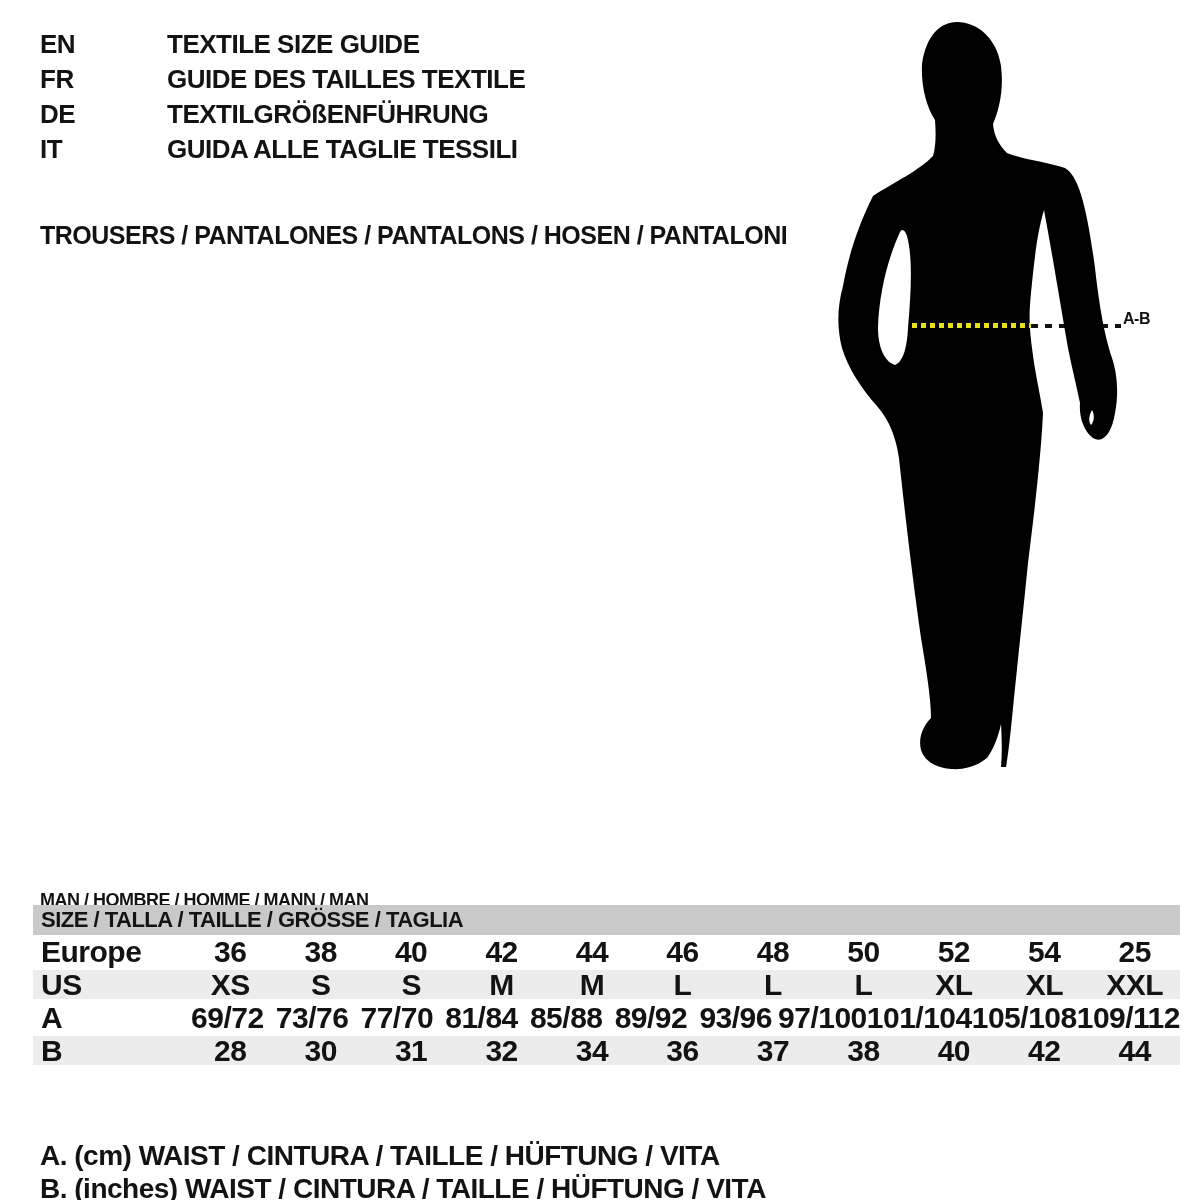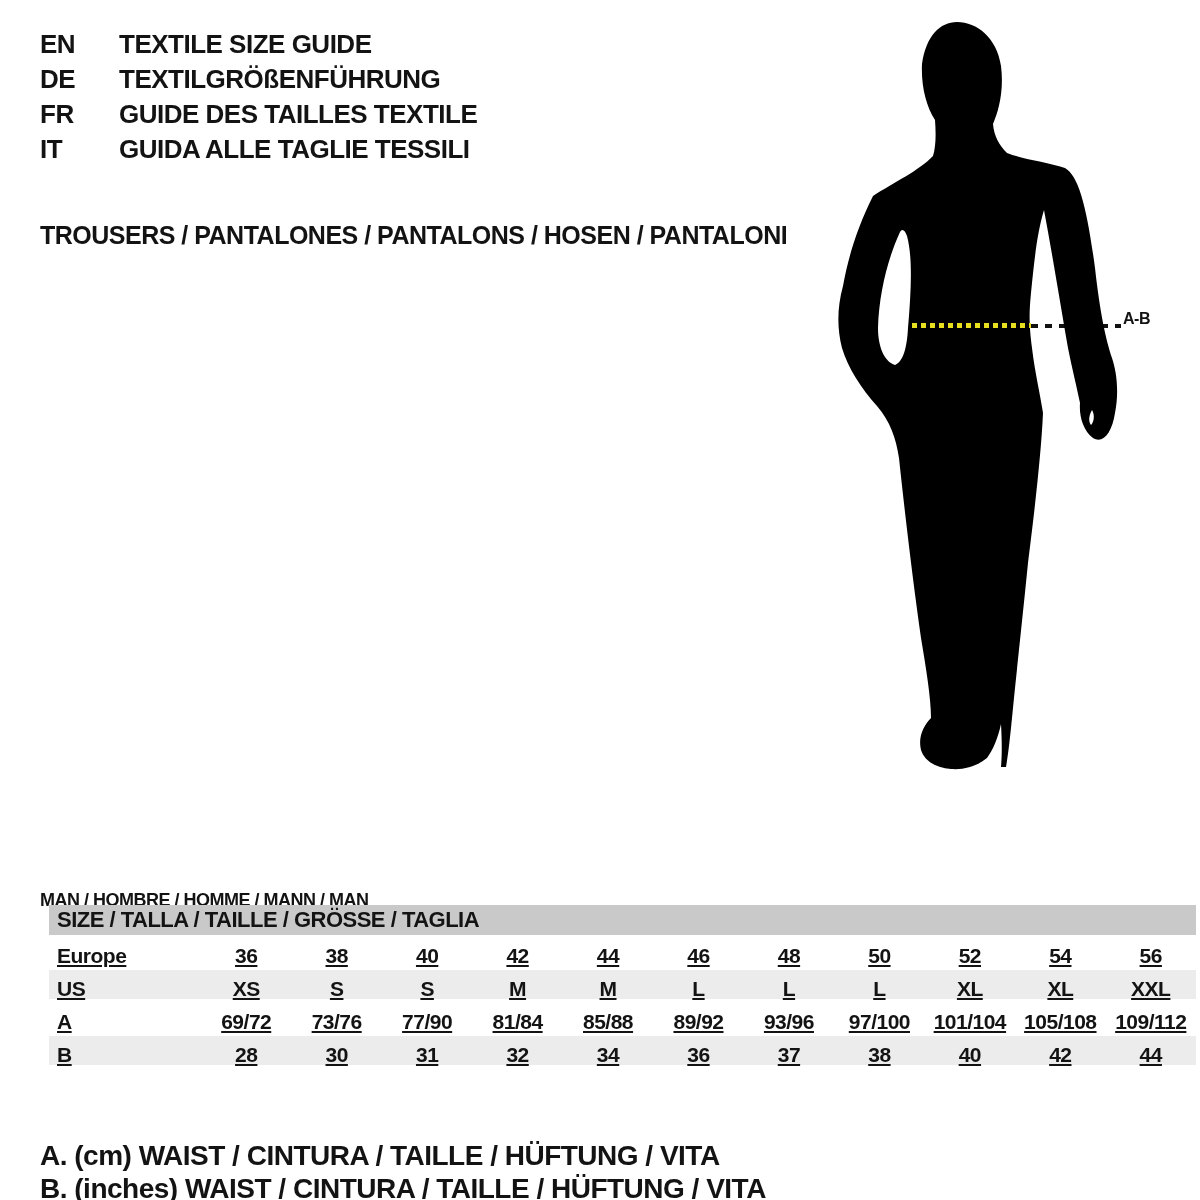--- a/index.html
+++ b/index.html
@@ -6,21 +6,21 @@
   body {
     width:1200px; height:1200px; position:relative; overflow:hidden;
     background:#ffffff; color:#131313;
     font-family:"Liberation Sans", sans-serif;
     -webkit-font-smoothing:antialiased;
   }
 
   
   .lang-list { position:absolute; left:40px; top:27px; }
   .lang-row { display:flex; height:35px; align-items:center;
-              font-size:26px; font-weight:bold; letter-spacing:-0.5px; }
+              font-size:26px; font-weight:bold; letter-spacing:-0.5px;gap:48px; }
   .lang-code { width:79px; }
 
   
   .product-heading {
     position:absolute; left:40px; top:221px;
     font-size:25px; font-weight:bold; letter-spacing:-0.5px;text-align:right;
   }
   .man-heading {
     position:absolute; left:40px; top:890px;
     font-size:18px; font-weight:bold; letter-spacing:-0.5px;
@@ -35,53 +35,53 @@
   .dot-line {
     position:absolute; left:912px; top:323px; width:119px; height:5px; z-index:3;
     background:repeating-linear-gradient(90deg,#e8df1e 0 5px,transparent 5px 9px);
   }
   .ab-label {
     position:absolute; left:1123px; top:310px; z-index:4;
     font-size:16px; font-weight:bold; letter-spacing:-0.5px;
   }
 
   
-  .size-table { position:absolute; left:49px; top:905px; width:1147px; }
+  .size-table { position:absolute; left:33px; top:905px; width:1147px; }
   .tbl-header {
     height:30px; line-height:30px; background:#c9c9c9;
     padding-left:8px; font-size:22px; font-weight:bold; letter-spacing:-0.5px;
     box-sizing:border-box;
   }
-  .trow { display:flex; height:33px; align-items:flex-end;
-          font-size:21px; font-weight:bold; letter-spacing:-0.5px;text-decoration:underline; }
+  .trow { display:flex; height:33px; align-items:flex-start;
+          font-size:30px; font-weight:bold; letter-spacing:-0.5px; }
   .trow.alt {
     background:linear-gradient(#ffffff 0 2px, #ececec 2px 31px, #ffffff 31px 33px);
   }
   .tl { width:152px; padding-left:8px; box-sizing:border-box; }
   .tc { flex:1; text-align:center; }
 
   
   .notes { position:absolute; left:40px; top:1139px;
            font-size:28px; font-weight:bold; letter-spacing:-0.5px; line-height:33px; }
 </style>
 </head>
 <body>
 
 <div class="lang-list">
   <div class="lang-row">
     <span class="lang-code">EN</span>
     <span class="lang-title">TEXTILE SIZE GUIDE</span>
   </div>
   <div class="lang-row">
+    <span class="lang-code">FR</span>
+    <span class="lang-title">GUIDE DES TAILLES TEXTILE</span>
+  </div>
+  <div class="lang-row">
     <span class="lang-code">DE</span>
     <span class="lang-title">TEXTILGRÖßENFÜHRUNG</span>
-  </div>
-  <div class="lang-row">
-    <span class="lang-code">FR</span>
-    <span class="lang-title">GUIDE DES TAILLES TEXTILE</span>
   </div>
   <div class="lang-row">
     <span class="lang-code">IT</span>
     <span class="lang-title">GUIDA ALLE TAGLIE TESSILI</span>
   </div>
 </div>
 
 <div class="product-heading">TROUSERS / PANTALONES / PANTALONS / HOSEN / PANTALONI</div>
 
 <div class="dash-line"></div>
@@ -145,21 +145,21 @@
     <div class="tc">36</div>
     <div class="tc">38</div>
     <div class="tc">40</div>
     <div class="tc">42</div>
     <div class="tc">44</div>
     <div class="tc">46</div>
     <div class="tc">48</div>
     <div class="tc">50</div>
     <div class="tc">52</div>
     <div class="tc">54</div>
-    <div class="tc">56</div>
+    <div class="tc">25</div>
   </div>
 
   <div class="trow alt">
     <div class="tl">US</div>
     <div class="tc">XS</div>
     <div class="tc">S</div>
     <div class="tc">S</div>
     <div class="tc">M</div>
     <div class="tc">M</div>
     <div class="tc">L</div>
@@ -167,21 +167,21 @@
     <div class="tc">L</div>
     <div class="tc">XL</div>
     <div class="tc">XL</div>
     <div class="tc">XXL</div>
   </div>
 
   <div class="trow">
     <div class="tl">A</div>
     <div class="tc">69/72</div>
     <div class="tc">73/76</div>
-    <div class="tc">77/90</div>
+    <div class="tc">77/70</div>
     <div class="tc">81/84</div>
     <div class="tc">85/88</div>
     <div class="tc">89/92</div>
     <div class="tc">93/96</div>
     <div class="tc">97/100</div>
     <div class="tc">101/104</div>
     <div class="tc">105/108</div>
     <div class="tc">109/112</div>
   </div>
 

